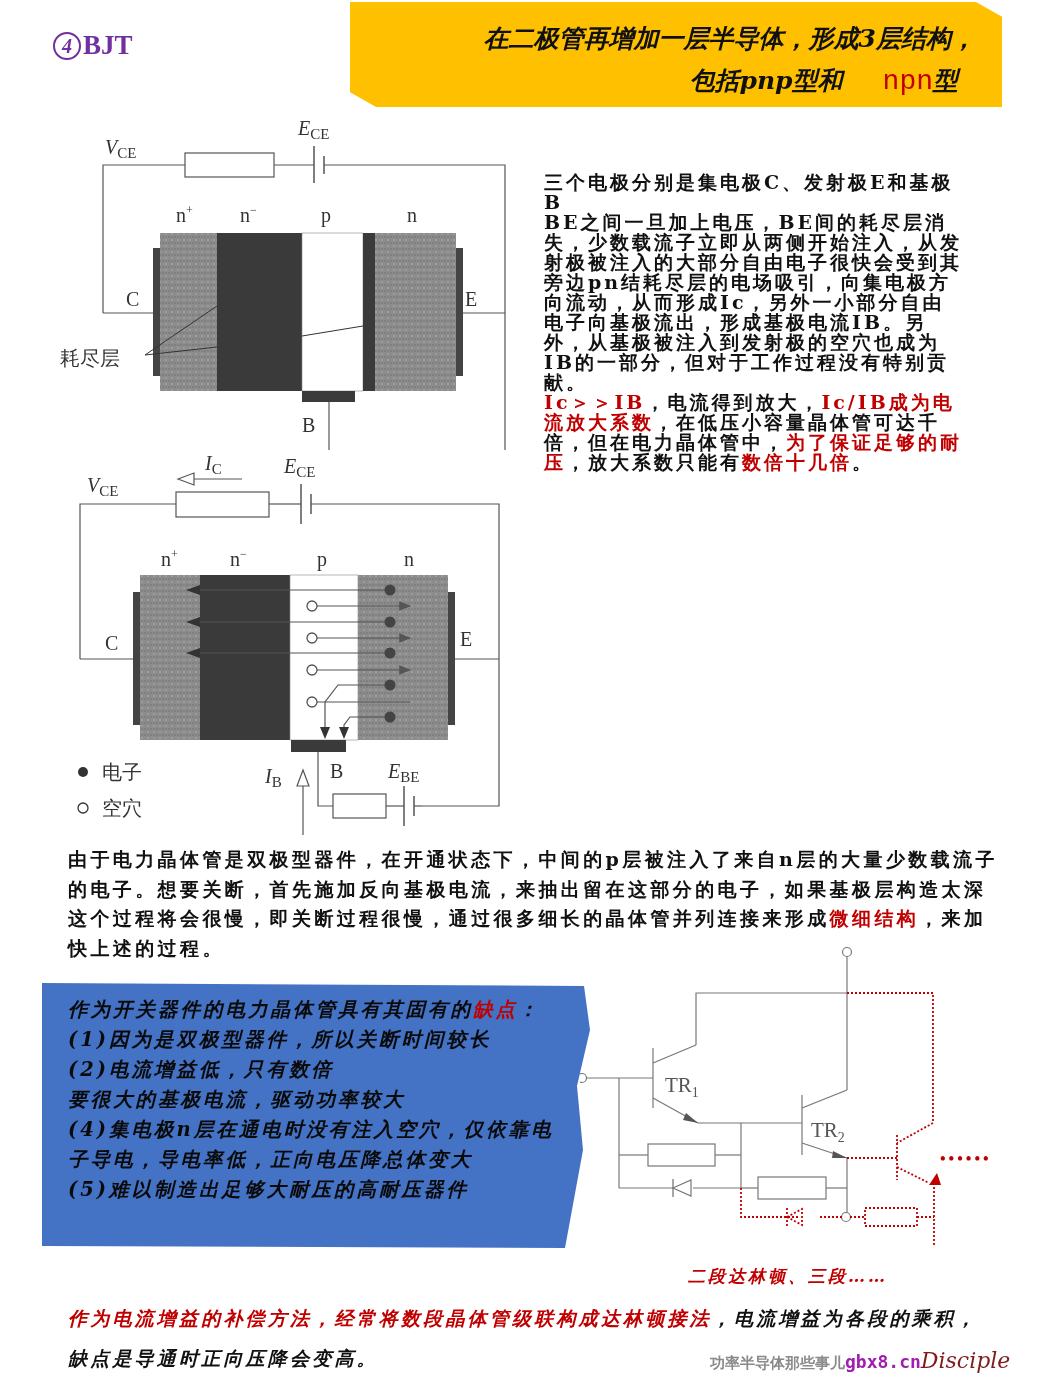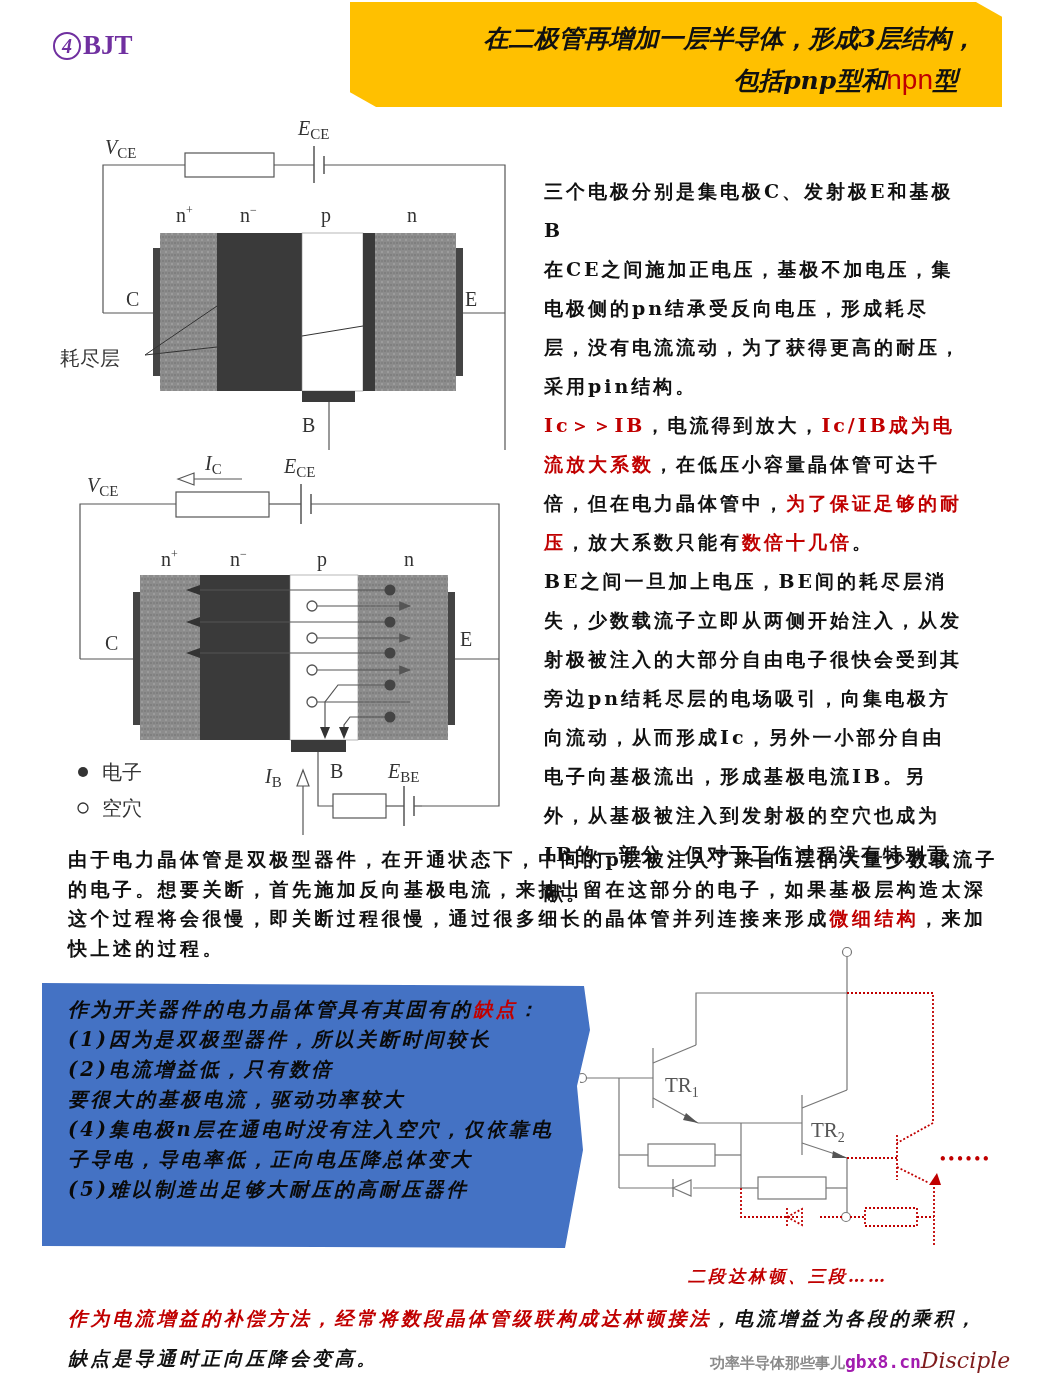--- a/index.html
+++ b/index.html
@@ -6,21 +6,21 @@
   body{width:1042px;height:1393px;position:relative;overflow:hidden;font-family:"DejaVu Serif","Liberation Serif",serif;color:#111;}
   .abs{position:absolute;}
   .section-title{left:53px;top:30px;font-family:"Liberation Serif",serif;font-weight:bold;font-size:27px;color:#7030a0;letter-spacing:0px;display:flex;align-items:center;}
   .circ{display:inline-block;width:28px;height:28px;border:2px solid #7030a0;border-radius:50%;font-size:20px;line-height:28px;text-align:center;font-style:italic;margin-right:2px;box-sizing:border-box;line-height:24px;}
   .banner{left:350px;top:2px;width:652px;height:105px;background:#ffc000;
     clip-path:polygon(0 0,96% 0,100% 14%,100% 100%,4% 100%,0 86%);}
   .banner .line{position:absolute;right:30px;font-family:"DejaVu Serif",serif;font-weight:bold;font-size:25px;color:#111;white-space:nowrap;font-style:italic;}
   .banner .l1{top:20px;right:26px;}
   .banner .l2{top:62px;right:44px;}
   .red{color:#c00000;}
-  .para{font-family:"DejaVu Serif",serif;font-weight:bold;font-size:19px;line-height:39px;letter-spacing:3px;}
+  .para{font-family:"DejaVu Serif",serif;font-weight:bold;font-size:19px;line-height:20px;letter-spacing:3px;}
   .right-col{left:544px;top:172px;width:420px;}
   .full-para{left:68px;top:845px;width:930px;font-size:19px;line-height:29.5px;letter-spacing:3.4px;}
   .bluebox{left:42px;top:983px;width:548px;height:267px;background:#4472c4;
     clip-path:polygon(0 0,542px 3px,548px 47px,535px 103px,541px 167px,523px 265px,0 263px);}
   .bluebox .inner{position:absolute;left:26px;top:12px;width:520px;font-family:"DejaVu Serif",serif;font-weight:bold;font-size:19.5px;line-height:30px;letter-spacing:3px;color:#0a0a0a;font-style:italic;}
   .inner .row{white-space:nowrap;}
   .dar-caption{left:688px;top:1265px;font-family:"DejaVu Serif",serif;font-weight:bold;font-style:italic;font-size:17px;color:#c00000;letter-spacing:3px;}
   .bottom-para{left:68px;top:1298px;width:930px;font-size:19px;line-height:40px;letter-spacing:3.2px;font-style:italic;}
   .watermark{left:710px;top:1348px;font-family:"DejaVu Sans",sans-serif;font-size:15px;color:#8a8a8a;font-weight:bold;white-space:nowrap;}
   .watermark .site{color:#a21caf;font-weight:bold;font-size:18px;font-family:"DejaVu Sans Mono",monospace;}
@@ -31,21 +31,21 @@
 <body>
 
 <div class="abs section-title">
   <span class="circ">4</span>
   <span>BJT</span>
 </div>
 
 <div class="abs banner">
   <div class="line l1">在二极管再增加一层半导体，形成3层结构，</div>
   <div class="line l2">
-    <span>包括pnp型和</span><span class="red" style="font-style:normal;font-weight:normal;font-family:Liberation Sans, sans-serif;font-size:28px;">npn</span><span>型</span>
+    <span>包括pnp型和</span><span class="red" style="font-style:normal;font-weight:normal;font-family:Liberation Mono, monospace;font-size:28px;margin-left:40px;">npn</span><span>型</span>
   </div>
 </div>
 
 <svg class="abs" style="left:60px;top:110px;" width="460" height="340" viewBox="0 0 460 340">
   <defs>
     <pattern id="grain" width="6" height="6" patternUnits="userSpaceOnUse">
       <rect width="6" height="6" fill="#8c8c8c"></rect>
       <circle cx="1" cy="1" r="1" fill="#7a7a7a"></circle>
       <circle cx="4" cy="4" r="1.1" fill="#a0a0a0"></circle>
       <circle cx="4" cy="1" r="0.7" fill="#6f6f6f"></circle>
@@ -182,25 +182,24 @@
   <g>
     <circle cx="23" cy="332" r="5" fill="#333"></circle>
     <text x="42" y="339" font-size="20" fill="#333" style="font-family:'DejaVu Serif',serif;">电子</text>
     <circle cx="23" cy="368" r="5" fill="#fff" stroke="#333" stroke-width="1.3"></circle>
     <text x="42" y="375" font-size="20" fill="#333" style="font-family:'DejaVu Serif',serif;">空穴</text>
   </g>
 </svg>
 
 <div class="abs para right-col">
   <div>三个电极分别是集电极C、发射极E和基极B</div>
-  <div>在CE之间施加正电压，基极不加电压，集电极侧的pn结承受反向电压，形成耗尽层，没有电流流动，为了获得更高的耐压，采用pin结构。</div>
+  <div>BE之间一旦加上电压，BE间的耗尽层消失，少数载流子立即从两侧开始注入，从发射极被注入的大部分自由电子很快会受到其旁边pn结耗尽层的电场吸引，向集电极方向流动，从而形成Ic，另外一小部分自由电子向基极流出，形成基极电流IB。另外，从基极被注入到发射极的空穴也成为IB的一部分，但对于工作过程没有特别贡献。</div>
   <div>
     <span class="red">Ic＞＞IB</span><span>，电流得到放大，</span><span class="red">Ic/IB成为电流放大系数</span><span>，在低压小容量晶体管可达千倍，但在电力晶体管中，</span><span class="red">为了保证足够的耐压</span><span>，放大系数只能有</span><span class="red">数倍十几倍</span><span>。</span>
   </div>
-  <div>BE之间一旦加上电压，BE间的耗尽层消失，少数载流子立即从两侧开始注入，从发射极被注入的大部分自由电子很快会受到其旁边pn结耗尽层的电场吸引，向集电极方向流动，从而形成Ic，另外一小部分自由电子向基极流出，形成基极电流IB。另外，从基极被注入到发射极的空穴也成为IB的一部分，但对于工作过程没有特别贡献。</div>
 </div>
 
 <div class="abs para full-para">
   <span>由于电力晶体管是双极型器件，在开通状态下，中间的p层被注入了来自n层的大量少数载流子的电子。想要关断，首先施加反向基极电流，来抽出留在这部分的电子，如果基极层构造太深这个过程将会很慢，即关断过程很慢，通过很多细长的晶体管并列连接来形成</span><span class="red">微细结构</span><span>，来加快上述的过程。</span>
 </div>
 
 <div class="abs bluebox">
   <div class="inner">
     <div class="row"><span>作为开关器件的电力晶体管具有其固有的</span><span class="red">缺点</span><span>：</span></div>
     <div class="row">(1)因为是双极型器件，所以关断时间较长</div>

